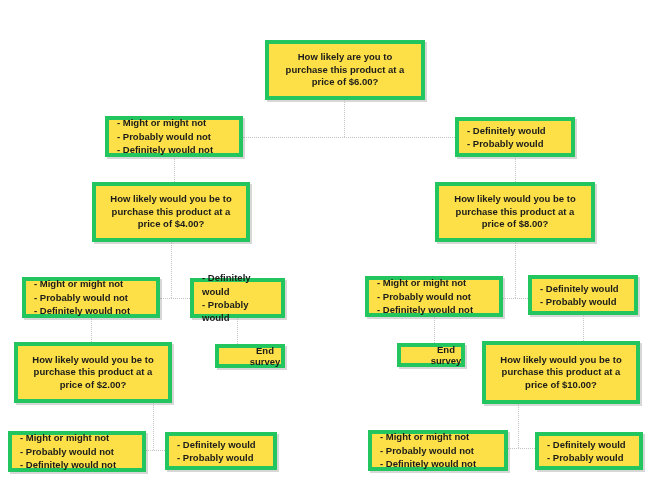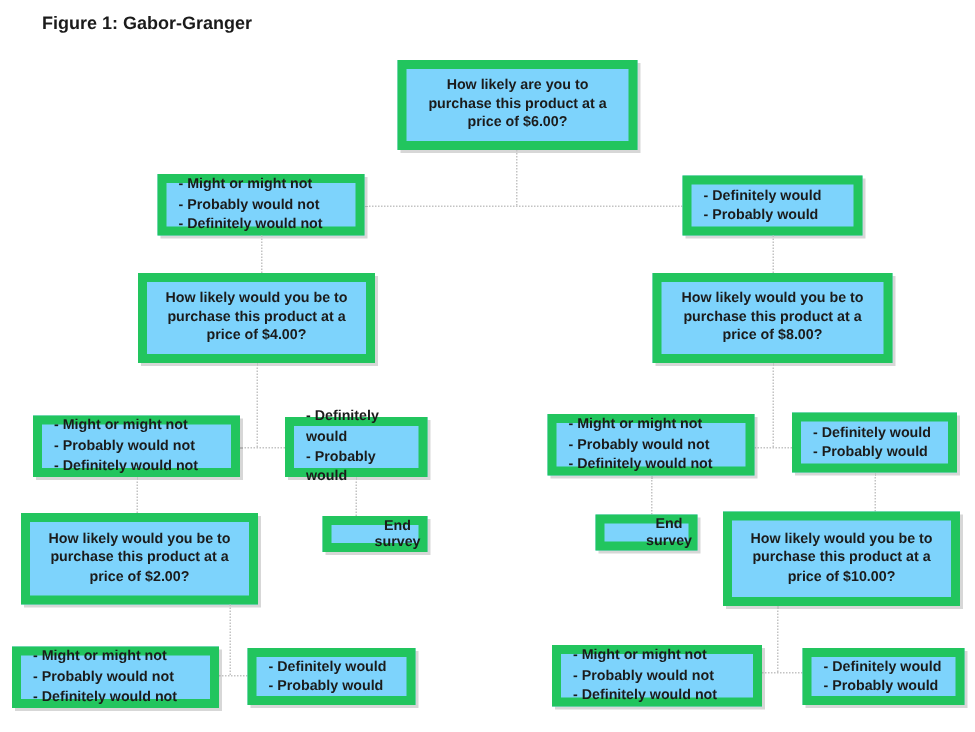--- a/index.html
+++ b/index.html
@@ -3,21 +3,21 @@
 <meta charset="utf-8">
 <style>
   html,body { margin:0; padding:0; background:#ffffff; }
   .canvas {
     position:relative; width:650px; height:488px; background:#ffffff;
     font-family:"Liberation Sans", sans-serif; font-weight:bold; color:#1b1b1b;
     overflow:hidden;
   }
   .fig-title { position:absolute; left:28px; top:8px; font-size:12px; letter-spacing:0; }
   .box {
-    position:absolute; background:#7dd3fc; border:6px solid #22c55e;
+    position:absolute; background:#fde047; border:4px solid #22c55e;
     box-shadow:2px 2px 0 rgba(140,140,140,0.35); box-sizing:border-box;
     display:flex; align-items:center;
   }
   .q   { justify-content:center; text-align:center; font-size:9.5px; line-height:1.3; padding:3px 7px; }
   .opt { font-size:9.5px; line-height:1.42; padding:3px 8px; white-space:pre-line; text-align:left; }
   .end { justify-content:center; text-align:center; font-size:9.5px;padding-left:30px; }
   .hline { position:absolute; height:0; border-top:1px dotted #c3c3c3; }
   .vline { position:absolute; width:0;  border-left:1px dotted #c3c3c3; }
 
   
@@ -37,21 +37,20 @@
   #no2  { left:8px;   top:431px; width:138px; height:41px; }
   #yes2 { left:165px; top:432px; width:112px; height:38px; }
   #no10 { left:368px; top:430px; width:140px; height:41px; }
   #yes10{ left:535px; top:432px; width:108px; height:38px; }
 </style>
 </head>
 <body>
 
 <div class="canvas">
 
-  <div class="fig-title">Figure 1: Gabor-Granger</div>
 
   <div id="q6" class="box q">How likely are you to purchase this product at a price of $6.00?</div>
 
   <div class="vline" style="left:344px; top:100px; height:37px;"></div>
   <div class="hline" style="left:243px; top:137px; width:212px;"></div>
 
   <div id="no6" class="box opt">- Might or might not
 - Probably would not
 - Definitely would not</div>
   <div id="yes6" class="box opt">- Definitely would

